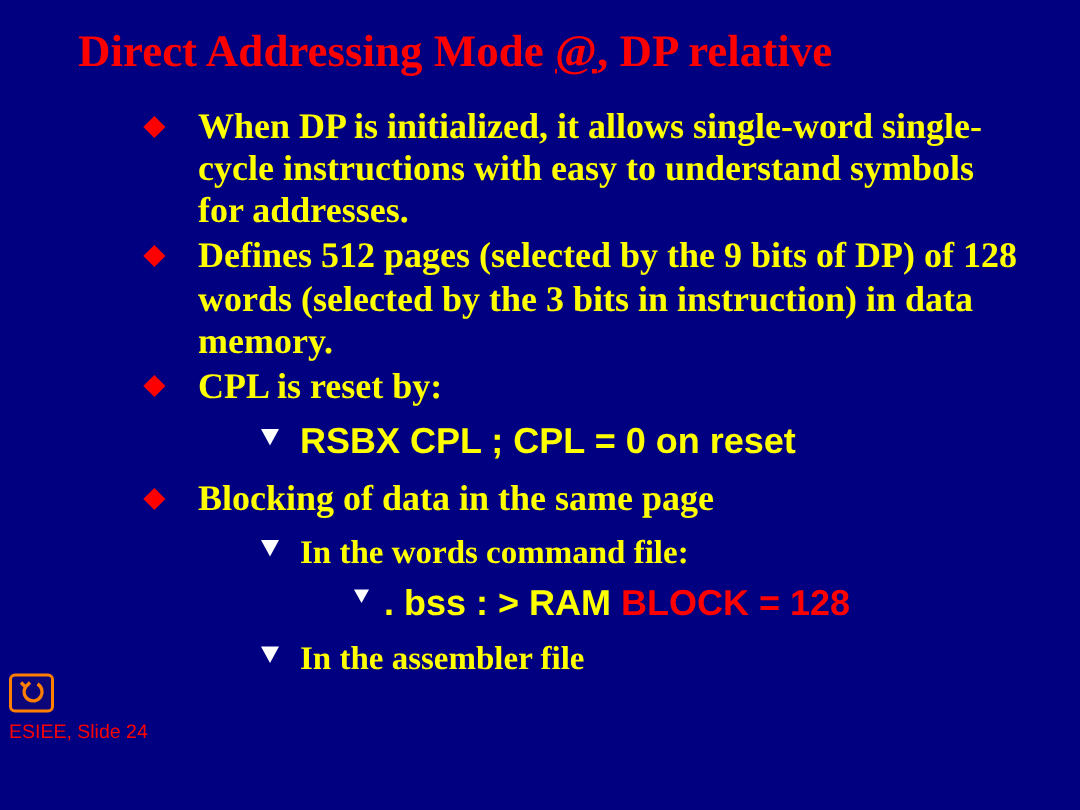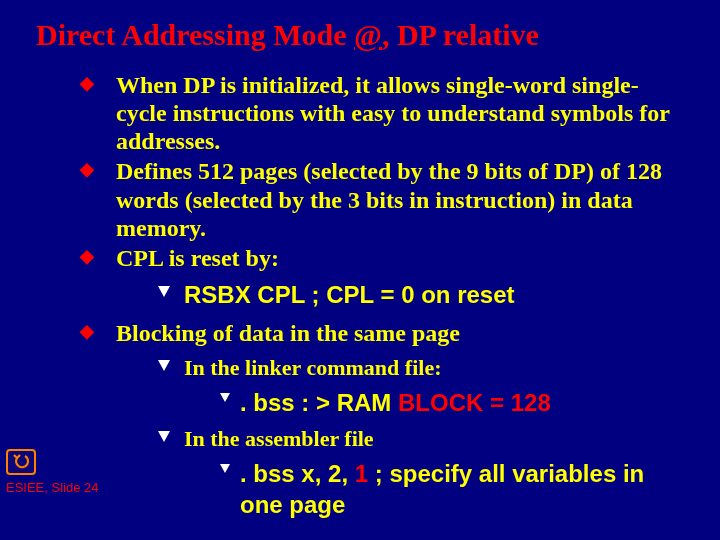--- a/index.html
+++ b/index.html
@@ -9,21 +9,21 @@
     height: 540px;
     background: #000080;
     font-family: "Times New Roman", Times, serif;
     color: #ffff00;
     overflow: hidden;
   }
   .slide {
     box-sizing: border-box;
     width: 720px;
     height: 500px;
-    padding: 18px 30px 0 30px;
+    padding: 18px 30px 0 46px;
     position: relative;
   }
   .title {
     color: #ff0000;
     font-size: 30px;
     font-weight: bold;
     margin: 0 0 18px 6px;
     line-height: 1.15;
   }
   .title .at {
@@ -146,34 +146,29 @@
     <li>
       <span>CPL is reset by:</span>
       <ul class="lvl2">
         <li>RSBX CPL  ; CPL = 0 on reset</li>
       </ul>
     </li>
     <li>
       <span>Blocking of data in the same page</span>
       <ul class="lvl2 serif">
         <li>
-          <span>In the linker command file:</span>
+          <span>In the words command file:</span>
           <ul class="lvl3">
             <li>
               <span>. bss : &gt; RAM </span><span class="red">BLOCK = 128</span>
             </li>
           </ul>
         </li>
         <li>
           <span>In the assembler file</span>
-          <ul class="lvl3">
-            <li>
-              <span>. bss   x, 2, </span><span class="red">1</span><span>   ; specify all variables in one page</span>
-            </li>
-          </ul>
         </li>
       </ul>
     </li>
   </ul>
 
   <div class="footer">
     <span class="back-icon">
       <svg width="20" height="18" viewBox="0 0 20 18">
         <path d="M14 3 A6 6 0 1 1 6 5" fill="none" stroke="#ff7f00" stroke-width="2.2"></path>
         <path d="M3 2 L6 5 L9 2" fill="none" stroke="#ff7f00" stroke-width="2.2"></path>

